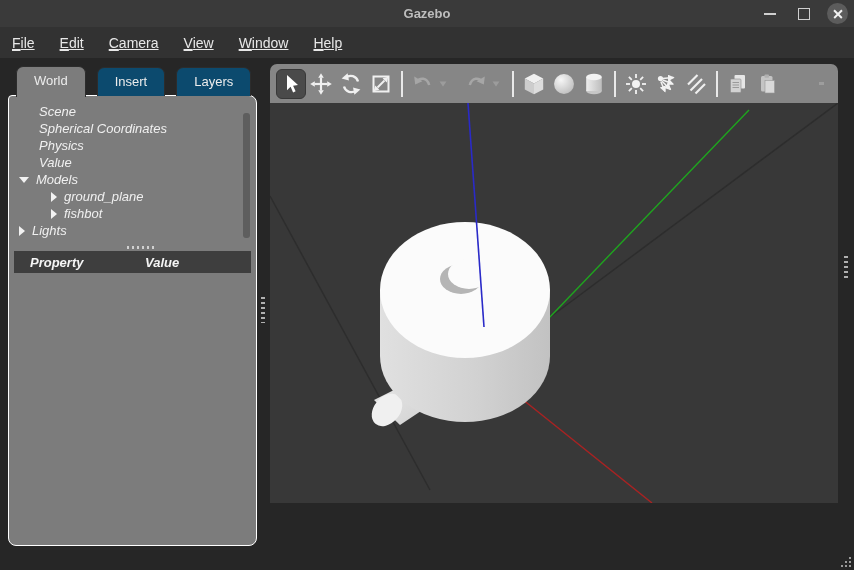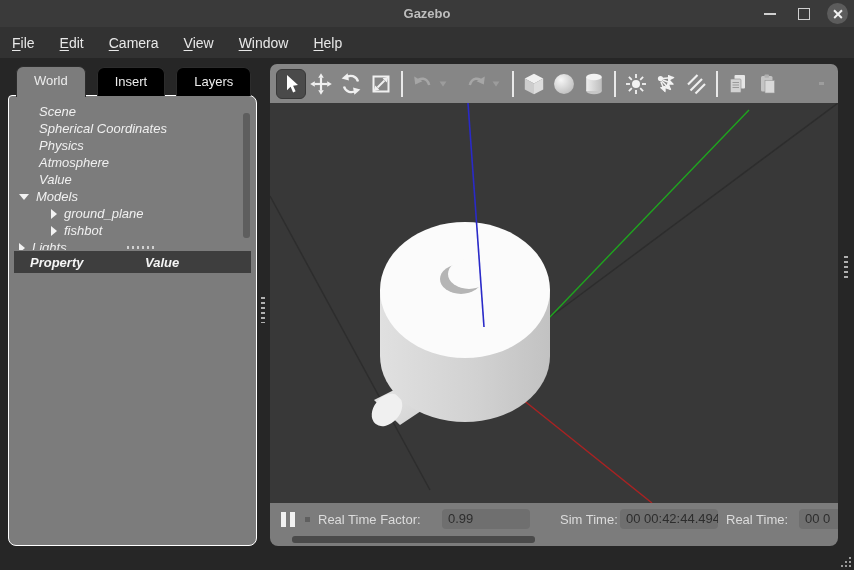--- a/index.html
+++ b/index.html
@@ -13,25 +13,25 @@
   .btn-min{position:absolute;right:78px;top:13px;width:12px;height:2px;background:#cfcfcf;}
   .btn-max{position:absolute;right:44px;top:8px;width:10px;height:10px;border:1.5px solid #cfcfcf;}
   .btn-close{position:absolute;right:6px;top:3px;width:21px;height:21px;border-radius:50%;background:#5c5c5c;}
   .btn-close::before,.btn-close::after{content:"";position:absolute;left:50%;top:50%;width:11px;height:1.8px;
          background:#f2f2f2;}
   .btn-close::before{transform:translate(-50%,-50%) rotate(45deg);}
   .btn-close::after{transform:translate(-50%,-50%) rotate(-45deg);}
   
   .menubar{position:absolute;left:0;top:27px;width:854px;height:31px;background:#323232;
            display:flex;align-items:center;gap:25px;padding-left:12px;box-sizing:border-box;}
-  .menu-item{font-size:14px;color:#e8e8e8;}
+  .menu-item{font-size:14px;color:#e8e8e8;text-decoration:underline;}
   .menu-item u{text-decoration:underline;text-underline-offset:2px;}
   
   .tabs{position:absolute;left:16px;top:67px;display:flex;gap:11px;z-index:3;}
-  .tab{font-size:13px;color:#ececec;background:#000000;border:1px solid #2c2c2c;border-bottom:none;
+  .tab{font-size:13px;color:#ececec;background:#0c4a6e;border:1px solid #2c2c2c;border-bottom:none;
        border-radius:7px 7px 0 0;padding:6px 17px 7px;height:15px;}
   .tab.active{background:#7c7c7c;padding-bottom:9px;margin-top:-1px;}
   .left-panel{position:absolute;left:8px;top:95px;width:249px;height:451px;background:#7c7c7c;
               border:1px solid #ffffff;box-sizing:border-box;border-radius:4px 8px 8px 8px;overflow:hidden;font-style:italic;}
   .tree{position:absolute;left:0;top:0;right:0;height:154px;overflow:hidden;padding-top:7px;box-sizing:border-box;}
   .tree-row{display:flex;align-items:center;height:17px;font-size:13px;color:#f0f0f0;white-space:nowrap;}
   .ind-leaf{padding-left:30px;}
   .ind-root{padding-left:10px;}
   .ind-child{padding-left:42px;}
   .arr{display:inline-block;margin-right:7px;}
@@ -113,23 +113,20 @@
     <div class="tree-row ind-leaf">
       <span>Scene</span>
       </div>
     <div class="tree-row ind-leaf">
       <span>Spherical Coordinates</span>
       </div>
     <div class="tree-row ind-leaf">
       <span>Physics</span>
       </div>
     <div class="tree-row ind-leaf">
-      <span>Atmosphere</span>
-      </div>
-    <div class="tree-row ind-leaf">
       <span>Value</span>
       </div>
     <div class="tree-row ind-root">
       <span class="arr arr-down"></span>
       <span>Models</span>
       </div>
     <div class="tree-row ind-child">
       <span class="arr arr-right"></span>
       <span>ground_plane</span>
       </div>
@@ -333,35 +330,17 @@
         <ellipse cx="195" cy="253" rx="85" ry="66" fill="url(#bodyg)"></ellipse>
         <rect x="110" y="187" width="170" height="66" fill="url(#bodyg)"></rect>
         <ellipse cx="195" cy="187" rx="85" ry="68" fill="#fbfbfb"></ellipse>
         <ellipse cx="191" cy="176" rx="21" ry="15" fill="#b5b5b5"></ellipse>
         <ellipse cx="199" cy="171" rx="21" ry="15" fill="#fbfbfb"></ellipse>
       </g>
       <line x1="198" y1="0" x2="214" y2="224" stroke="#2a2ac8" stroke-width="1.6"></line>
     </svg>
   </div>
 
-  <div class="statusbar">
-    <div class="sb-row">
-      <div class="pause-btn">
-        <span class="pause-bar"></span>
-        <span class="pause-bar"></span>
-      </div>
-      <div class="step-btn"></div>
-      <span class="sb-label lbl0">Real Time Factor:</span>
-      <span class="sb-value val0">0.99</span>
-      <span class="sb-label lbl1">Sim Time:</span>
-      <span class="sb-value val1">00 00:42:44.494</span>
-      <span class="sb-label lbl2">Real Time:</span>
-      <span class="sb-value val2">00 0</span>
-    </div>
-    <div class="sb-scroll">
-      <div class="sb-thumb"></div>
-    </div>
-  </div>
 </div>
 
 <div class="vsplit-dots-left"></div>
 <div class="vsplit-dots-right"></div>
 <div class="resize-grip"></div>
 
 </body></html>

